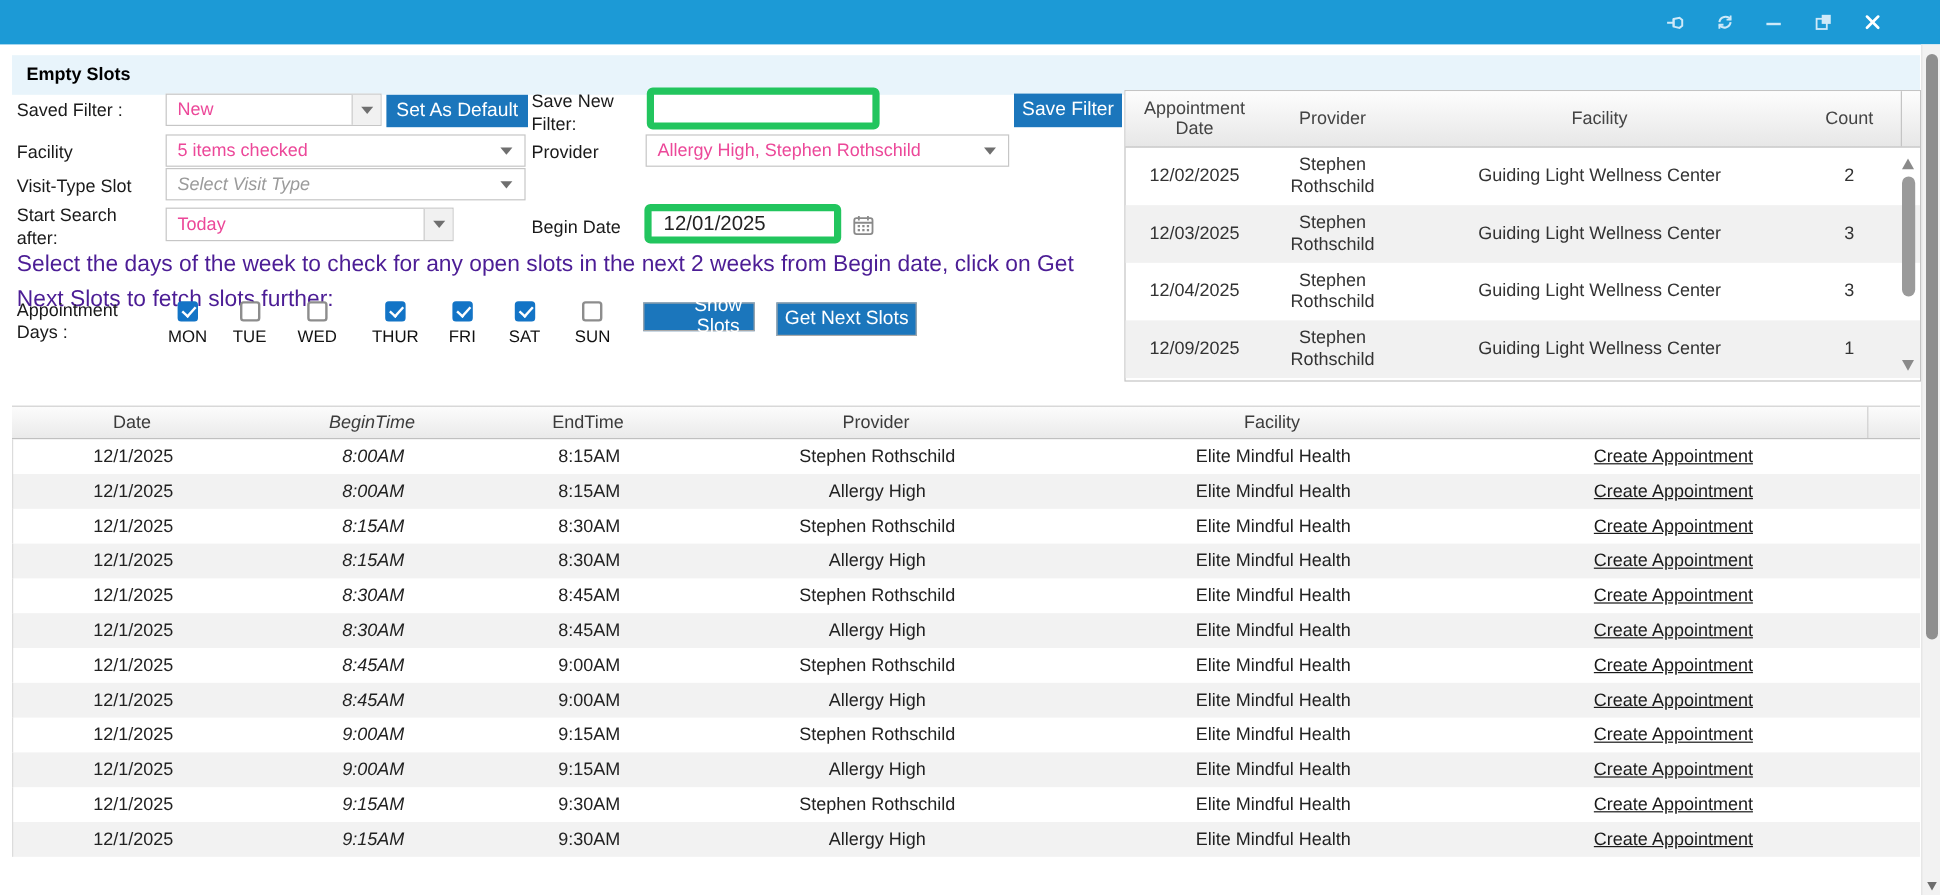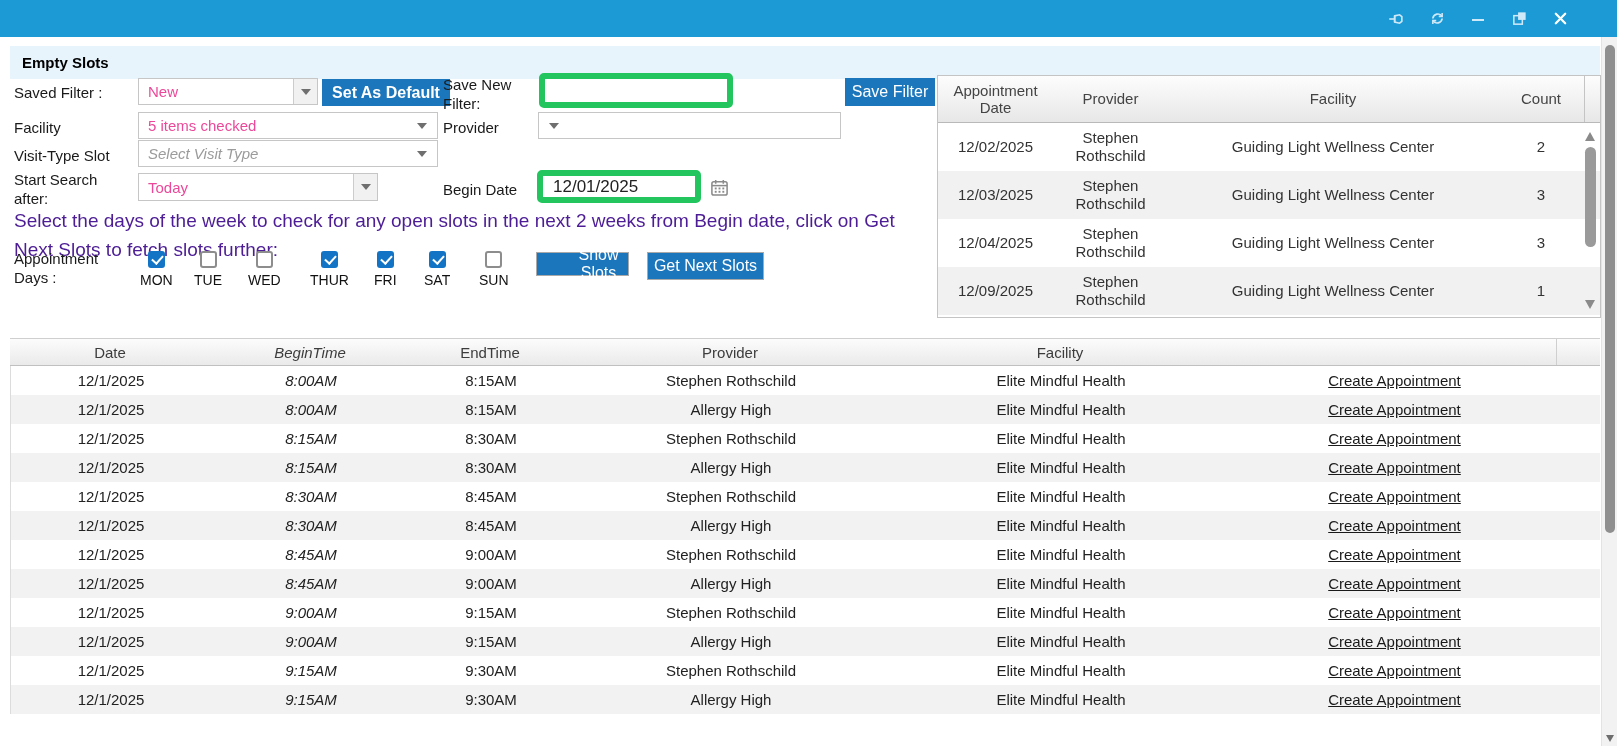--- a/index.html
+++ b/index.html
@@ -125,34 +125,35 @@
   <div class="t">Empty Slots</div>
 </div>
 
 <div class="flabel" style="left:14px; top:84px;">Saved Filter :</div>
 <div class="combo" style="left:138px; top:78px; width:180px; height:27px;">
   <span class="val">New</span>
   <span class="arrow-btn">
       <span class="tri"></span>
     </span>
 </div>
-<button class="btn" style="left:322px; top:79px; width:128px; height:27px;font-weight:bold;">Set As Default</button>
+<button class="btn" style="left:322px; top:79px; width:118px; height:27px;">Set As Default</button>
 <div class="flabel" style="left:443px; top:76px; width:92px;">Save New Filter:</div>
 <input class="text-input" style="left: 539px; top: 73px; width: 194px; height: 35px; font-size: 15px;" value="">
 <button class="btn" style="left:845px; top:78px; width:90px; height:28px;">Save Filter</button>
 
 <div class="flabel" style="left:14px; top:119px;">Facility</div>
 <div class="combo" style="left:138px; top:112px; width:300px; height:27px;">
   <span class="val">5 items checked</span>
   <span class="arrow-plain">
       <span class="tri"></span>
     </span>
 </div>
 <div class="flabel" style="left:443px; top:119px;">Provider</div>
 <div class="combo" style="left:538px; top:112px; width:303px; height:27px;">
+  <span class="val">Allergy High, Stephen Rothschild</span>
   <span class="arrow-plain">
       <span class="tri"></span>
     </span>
 </div>
 
 <div class="flabel" style="left:14px; top:147px;">Visit-Type Slot</div>
 <div class="combo" style="left:138px; top:140px; width:300px; height:27px;">
   <span class="val placeholder">Select Visit Type</span>
   <span class="arrow-plain">
       <span class="tri"></span>

